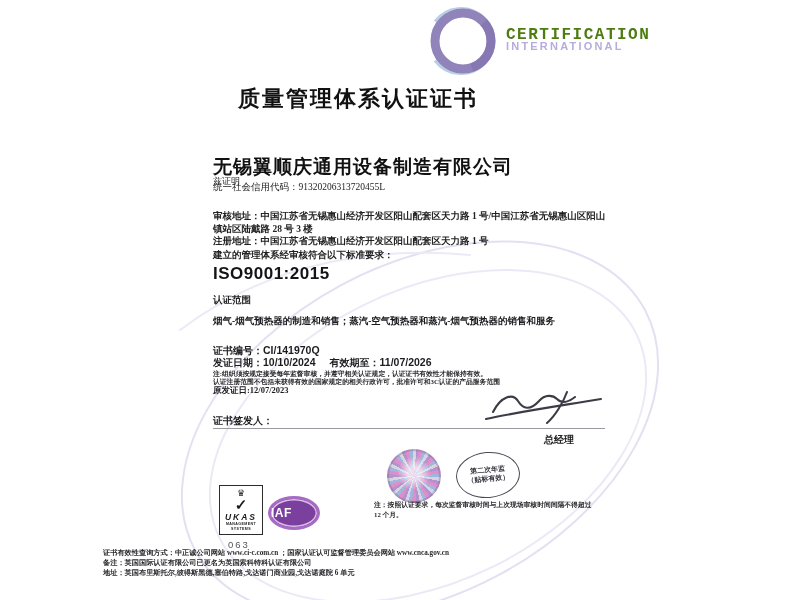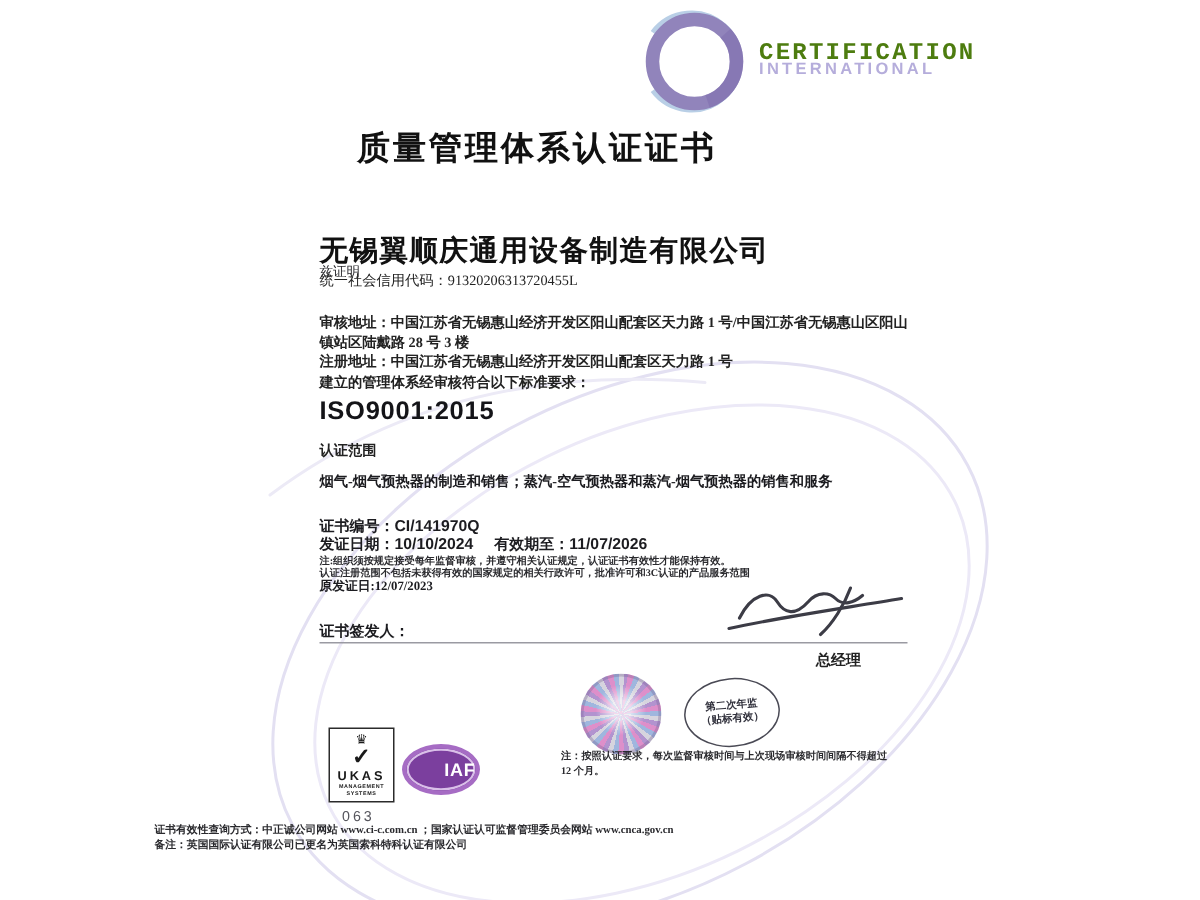--- a/index.html
+++ b/index.html
@@ -48,27 +48,27 @@
           box-shadow: inset 0 0 0 2px rgba(120,100,150,.35); }
   .stamp { left:456px; top:452px; width:64px; height:46px; border:1.5px solid #4a4a55; border-radius:50%;
            transform:rotate(-5deg); display:flex; flex-direction:column; align-items:center; justify-content:center; }
   .stamp div { font-size:7px; font-weight:600; color:#33333e; line-height:9px; white-space:nowrap; }
   .stamp-note { left:374px; top:500px; width:218px; font-size:6.8px; font-weight:600; color:#2a2a2e; line-height:10px; }
 
   .ukas-box { left:219px; top:485px; width:44px; height:50px; border:1px solid #2b2b2b; background:#fff;
               display:flex; flex-direction:column; align-items:center; justify-content:center; }
   .ukas-crown { font-size:9px; line-height:9px; color:#1a1a1a; }
   .ukas-check { font-size:15px; line-height:14px; font-weight:bold; color:#1a1a1a; }
-  .ukas-word { font-family:"Liberation Sans",sans-serif; font-size:8.5px; font-weight:bold; letter-spacing:2px; color:#1a1a1a; line-height:10px; }
+  .ukas-word { font-family:"Liberation Sans",sans-serif; font-size:8.5px; font-weight:bold; letter-spacing:2px; color:#1a1a1a; line-height:10px;font-style:italic; }
   .ukas-sub { font-family:"Liberation Sans",sans-serif; font-size:3.6px; font-weight:bold; letter-spacing:0.4px; color:#1a1a1a; text-align:center; line-height:4.5px; }
   .ukas-num { left:228px; top:539px; font-family:"Liberation Sans",sans-serif; font-size:9.5px; letter-spacing:2px; color:#55555c; }
 
   .iaf-oval { left:268px; top:496px; width:52px; height:34px; border-radius:50%;
               background:#7b3f9e; border:3px solid #a66cc4;
-              display:flex; align-items:center; justify-content:flex-end;
+              display:flex; align-items:center; justify-content:flex-start;
               box-shadow: inset 0 0 0 1.5px #d9bfe8; }
   .iaf-text { font-family:"Liberation Sans",sans-serif; font-size:12px; font-weight:bold; color:#ffffff; letter-spacing:0.5px; }
 
   .footer { left:103px; top:548px; width:600px; text-align:left; font-size:7.2px; font-weight:600; color:#2a2a2e; line-height:10px; }
   .footer div { white-space:nowrap; }
 </style>
 </head>
 <body>
 
 <div class="page">
@@ -142,15 +142,16 @@
   </div>
   <div class="abs ukas-num">063</div>
 
   <div class="abs iaf-oval">
     <span class="iaf-text">IAF</span>
   </div>
 
   <div class="abs footer">
     <div>证书有效性查询方式：中正诚公司网站 www.ci-c.com.cn ；国家认证认可监督管理委员会网站 www.cnca.gov.cn</div>
     <div>备注：英国国际认证有限公司已更名为英国索科特科认证有限公司</div>
+    <div>地址：英国布里斯托尔,彼得斯黑德,塞伯特路,戈达诺门商业园,戈达诺庭院 6 单元</div>
   </div>
 
 </div>
 
 </body></html>

